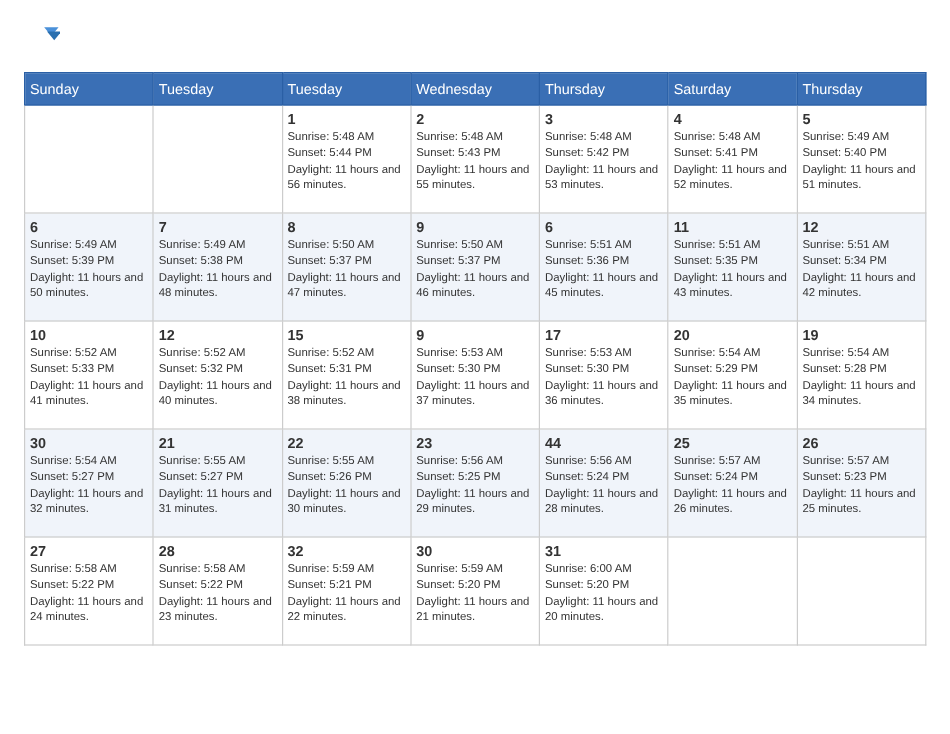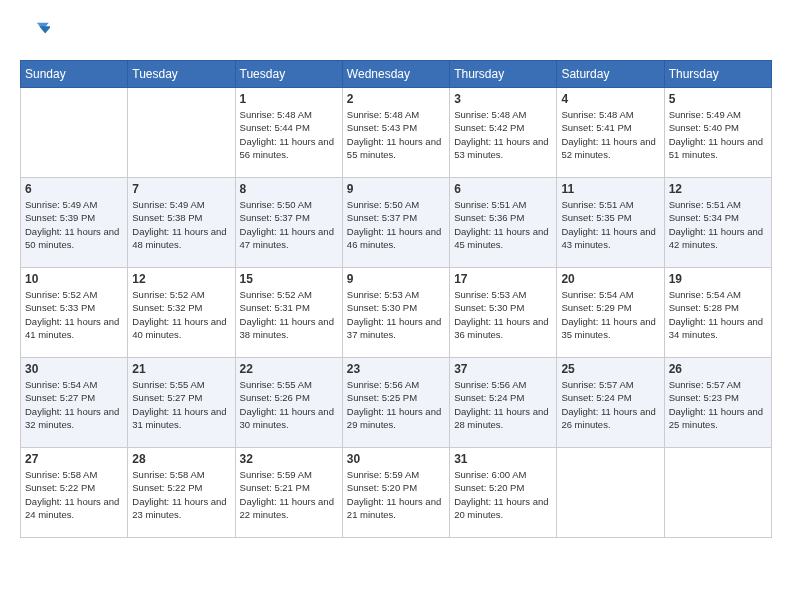--- a/index.html
+++ b/index.html
@@ -250,21 +250,21 @@
 Sunset: 5:26 PM
 Daylight: 11 hours and 30 minutes.</div>
         </td>
         <td>
           <span class="day-number">23</span>
           <div class="day-detail" style="white-space: pre-line;">Sunrise: 5:56 AM
 Sunset: 5:25 PM
 Daylight: 11 hours and 29 minutes.</div>
         </td>
         <td>
-          <span class="day-number">37</span>
+          <span class="day-number">44</span>
           <div class="day-detail" style="white-space: pre-line;">Sunrise: 5:56 AM
 Sunset: 5:24 PM
 Daylight: 11 hours and 28 minutes.</div>
         </td>
         <td>
           <span class="day-number">25</span>
           <div class="day-detail" style="white-space: pre-line;">Sunrise: 5:57 AM
 Sunset: 5:24 PM
 Daylight: 11 hours and 26 minutes.</div>
         </td>

